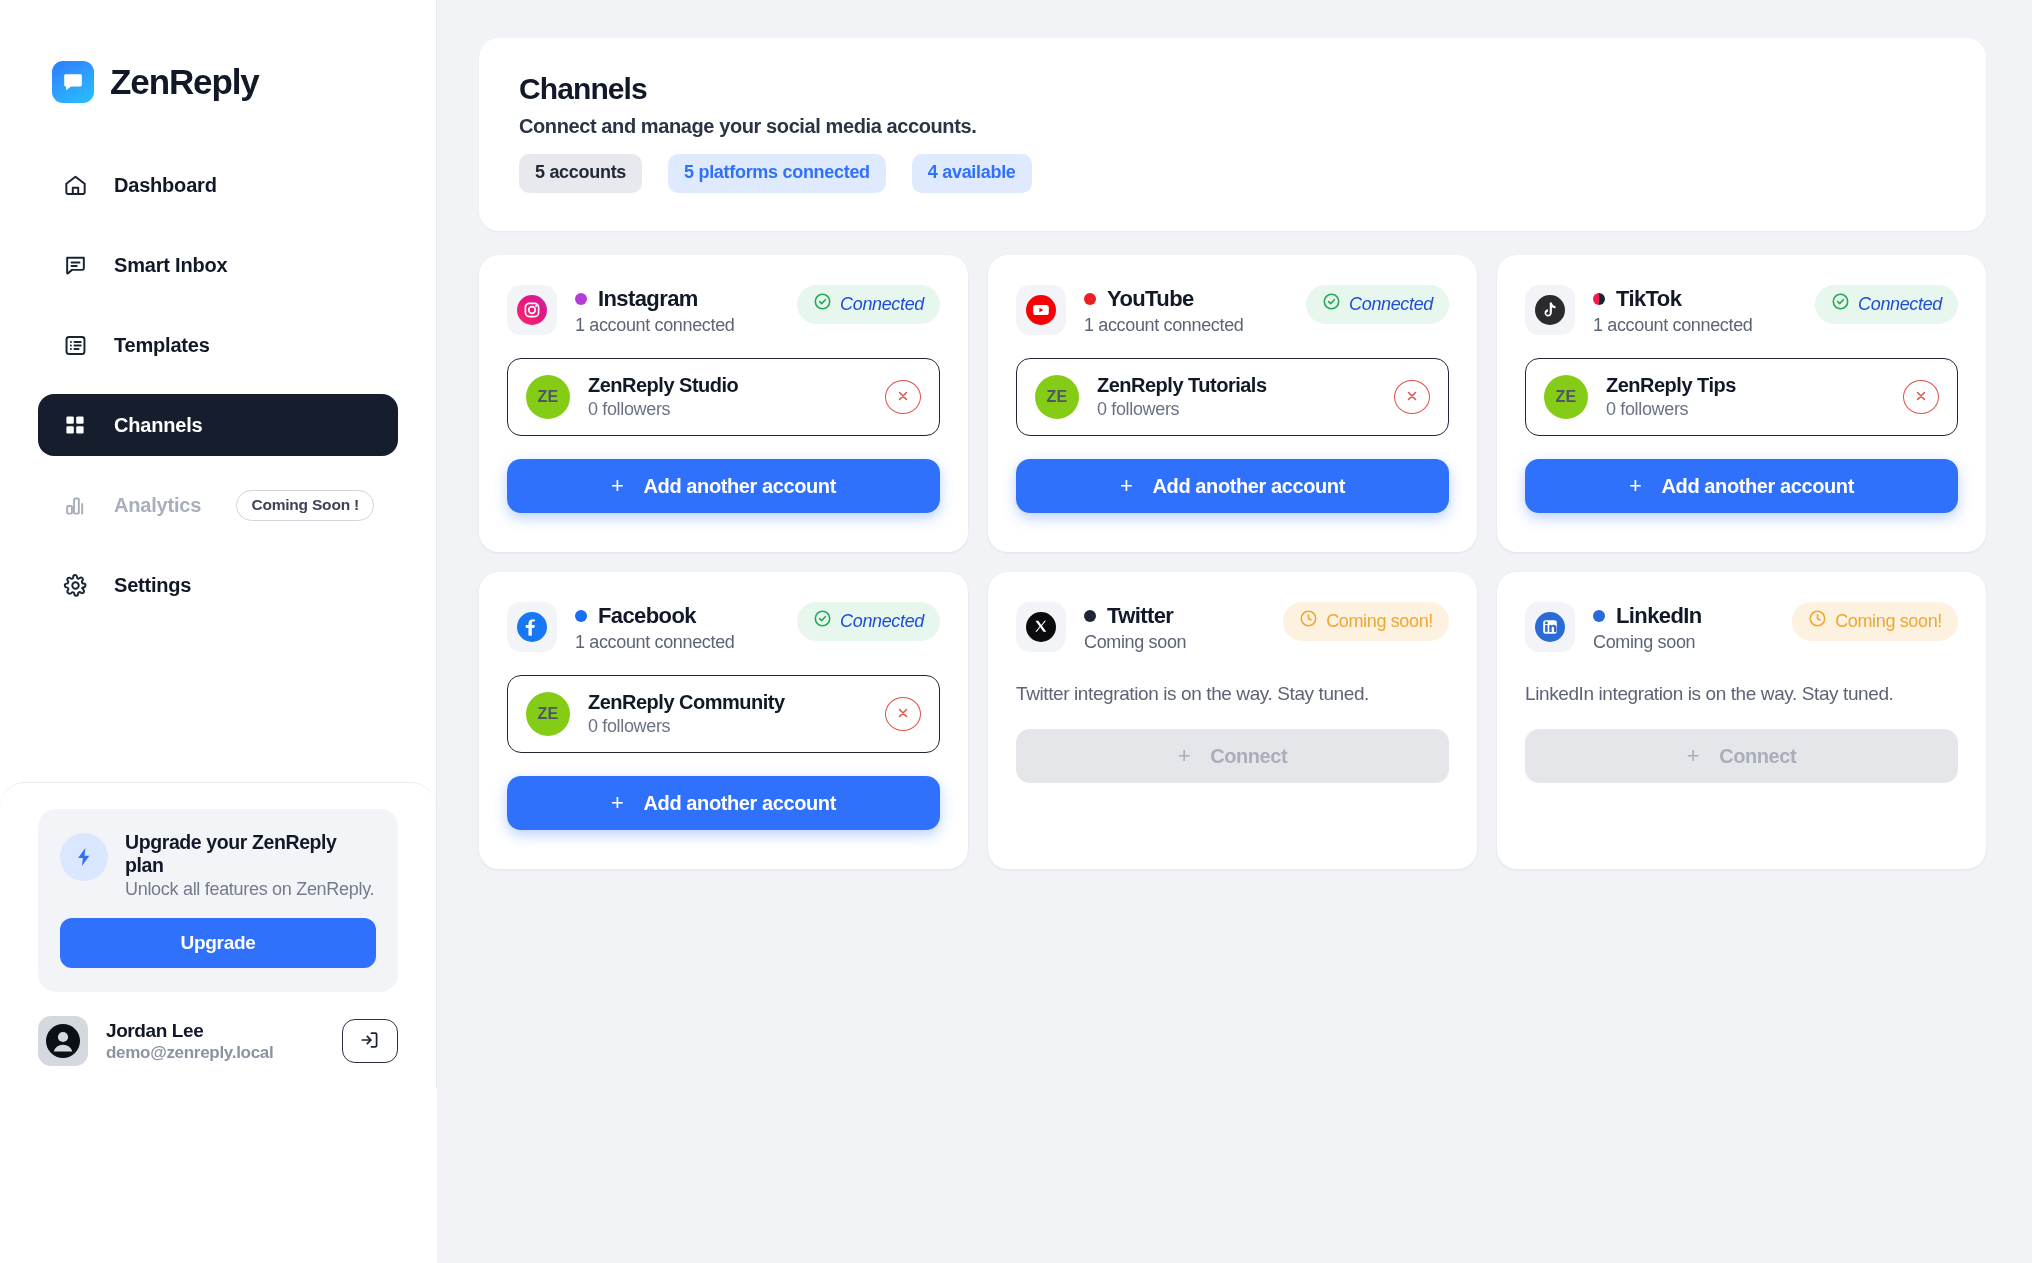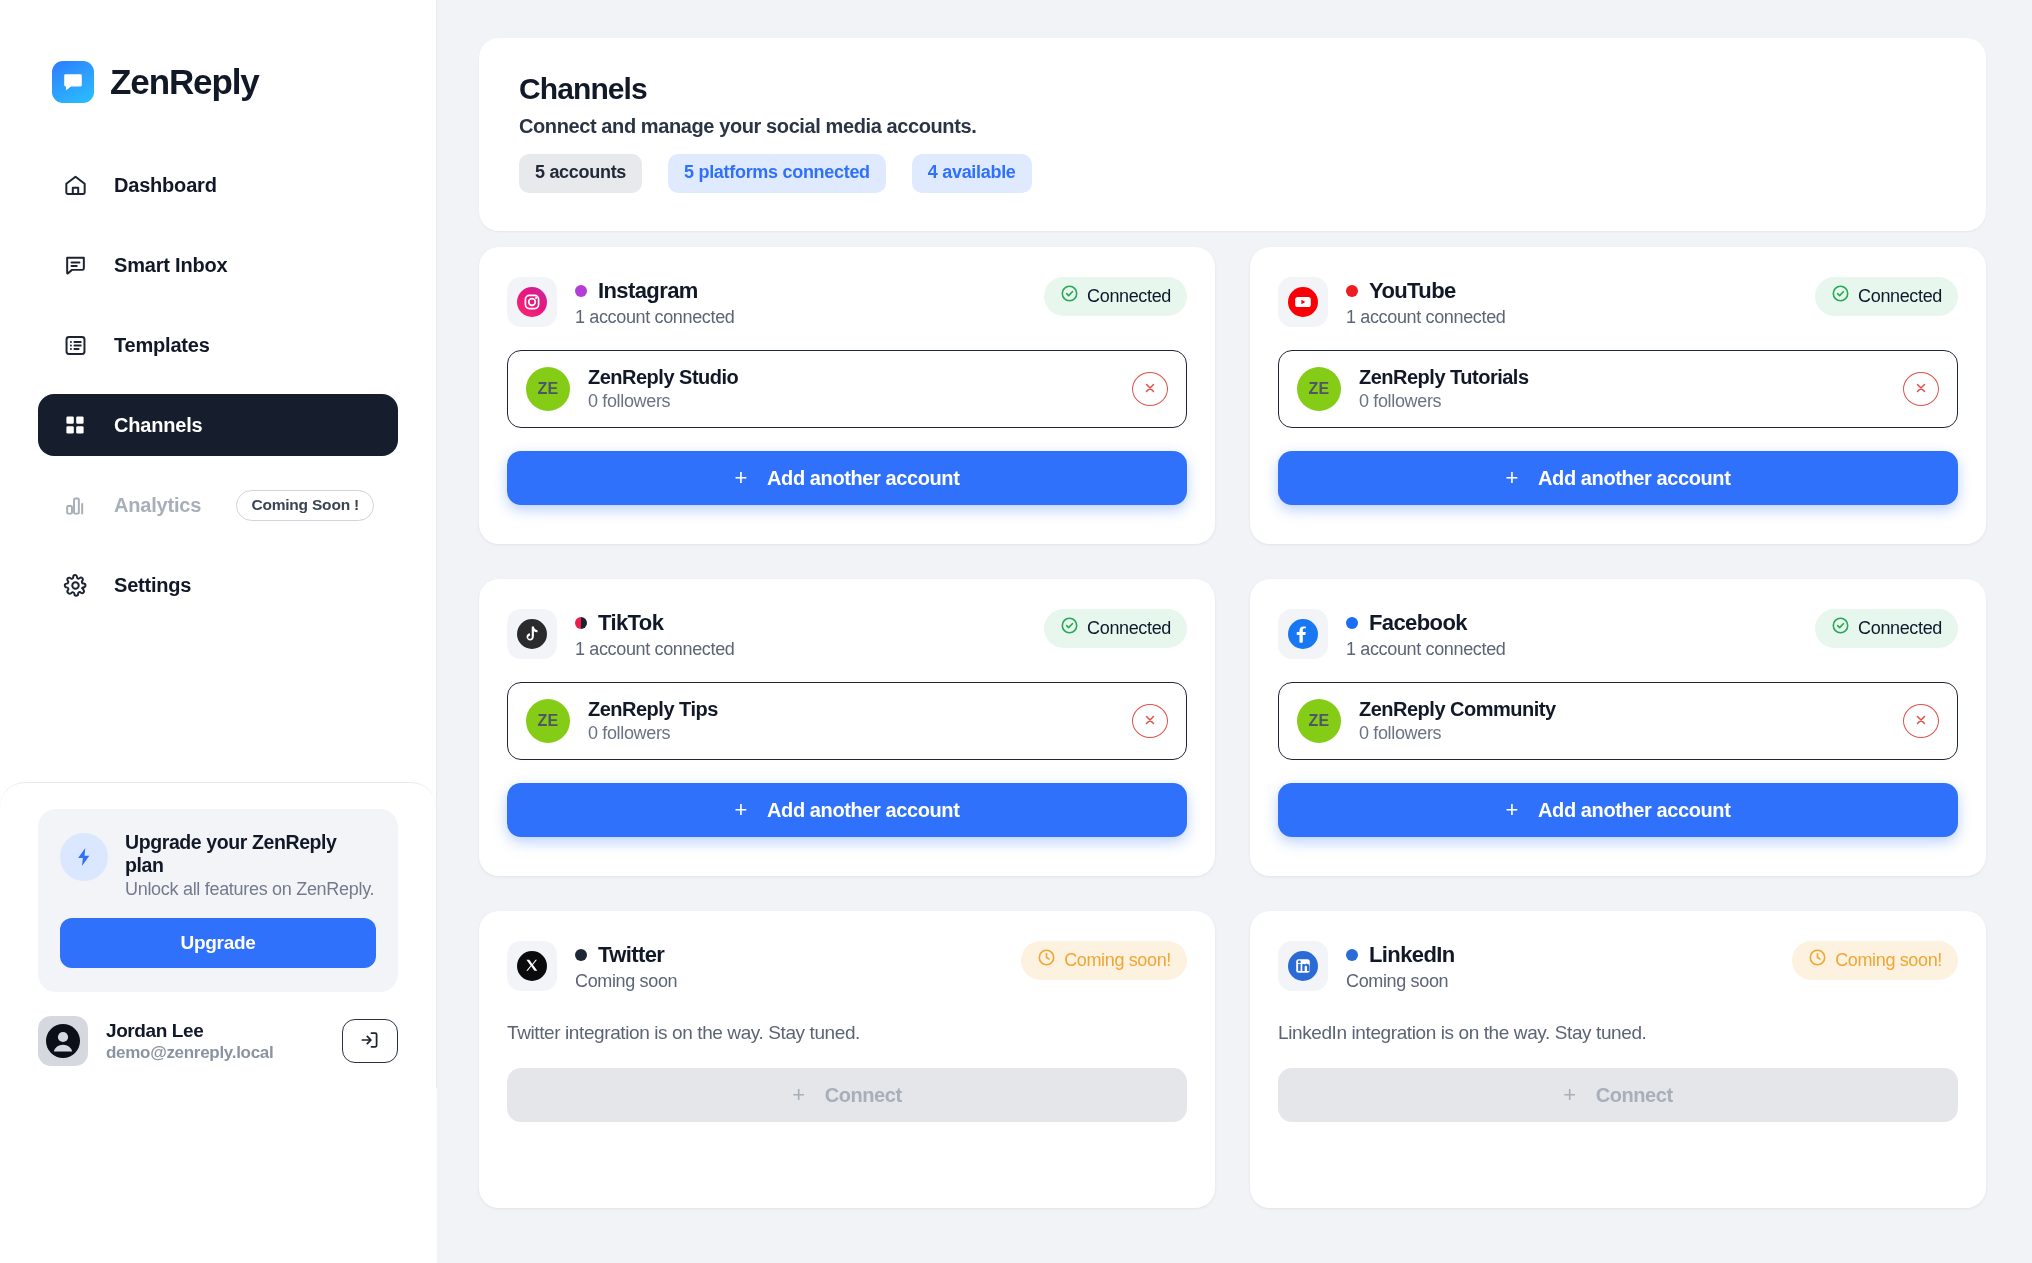--- a/index.html
+++ b/index.html
@@ -112,23 +112,23 @@
   .chip {
     border-radius: 10px; padding: 8px 16px 10px;
     font-size: 18px; font-weight: 700; letter-spacing: -0.3px;
     white-space: nowrap;
   }
   .chip.grey { background: #e7e9ed; color: #222a38; }
   .chip.blue { background: #e0eaff; color: #2f71fb; }
 
   .grid {
     display: grid;
-    grid-template-columns: repeat(2, 1fr);
-    gap: 35px;
-    margin-top: 16px;
+    grid-template-columns: repeat(3, 1fr);
+    gap: 20px;
+    margin-top: 24px;
   }
   .ch-card {
     background: #ffffff; border-radius: 20px;
     padding: 30px 28px 30px;
     box-shadow: 0 1px 3px rgba(16,24,40,.07);
     min-height: 297px;
     display: flex; flex-direction: column;
   }
   .ch-head { display: flex; align-items: flex-start; }
   .plat-ico {
@@ -140,21 +140,21 @@
   .plat-name-row { display: flex; align-items: center; gap: 11px; }
   .plat-dot { width: 12px; height: 12px; border-radius: 50%; flex: 0 0 12px; }
   .plat-name { font-size: 22px; font-weight: 700; color: #111827; letter-spacing: -0.6px; }
   .plat-sub { font-size: 18px; font-weight: 500; color: #5c6475; letter-spacing: -0.35px; margin-top: 3px; }
   .status-badge {
     margin-left: auto; border-radius: 999px;
     padding: 7px 16px 8px; font-size: 18px; font-weight: 500;
     display: flex; align-items: center; gap: 8px; white-space: nowrap;
     letter-spacing: -0.35px;
   }
-  .status-badge.connected { background: #e7f7ed; color: #0f172a; }
+  .status-badge.connected { background: #e7f7ed; color: #1d4ed8; font-style: italic; }
   .status-badge.soon { background: #fdf1e0; color: #efa633; }
 
   .acct-row {
     display: flex; align-items: center;
     margin-top: 22px;
     border: 1.6px solid #1f2737; border-radius: 14px;
     padding: 15px 18px; gap: 18px;
   }
   .acct-av {
     width: 44px; height: 44px; border-radius: 50%; background: #84cc16;

